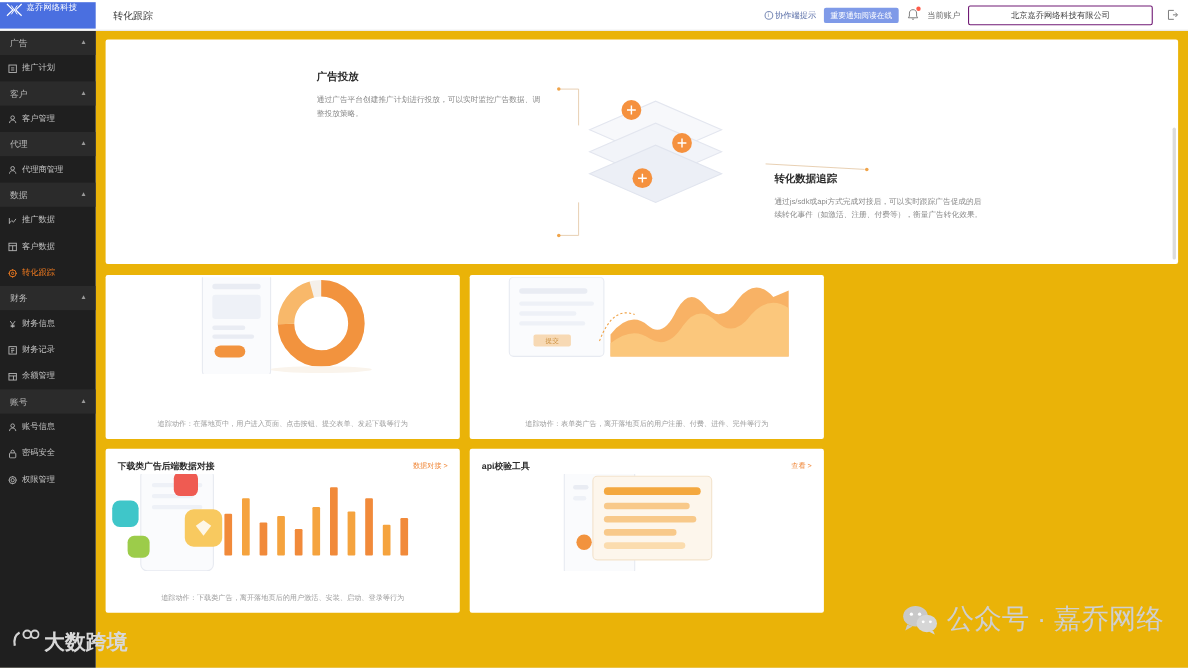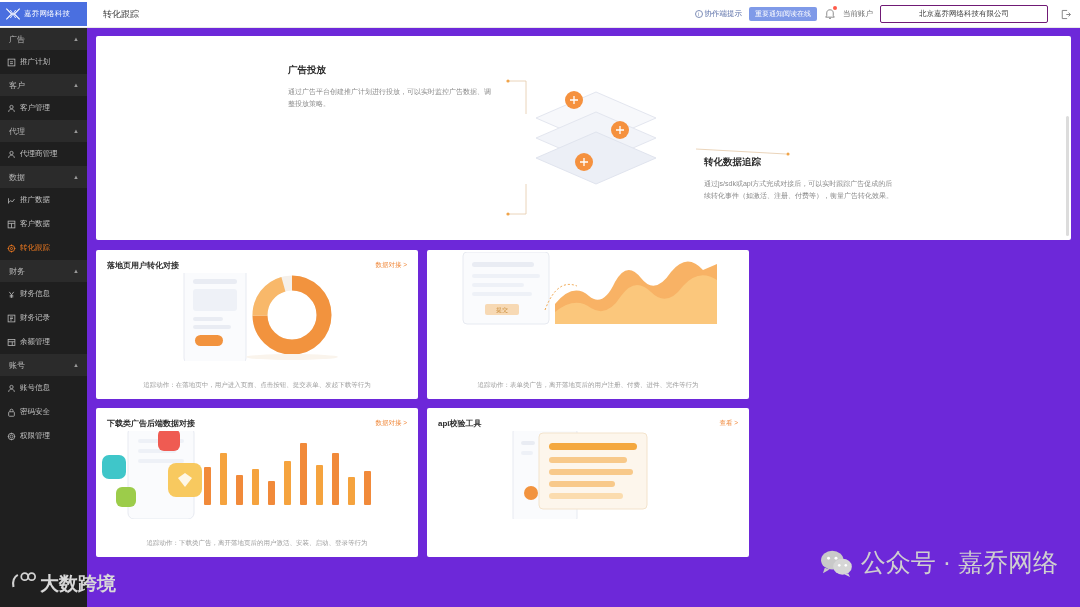--- a/index.html
+++ b/index.html
@@ -15,21 +15,21 @@
     position: absolute; top: 0; left: 0;
     width: 1080px; height: 28px;
     background: #ffffff;
     display: flex; align-items: center;
     border-bottom: 1px solid #e8e8e8;
     z-index: 20;
   }
   .logo-box {
     width: 87px; height: 24px;
     background: #4a6fe0;
-    display: flex; align-items: center; gap: 3px;
+    display: flex; gap: 3px;
     padding-left: 5px;
   }
   .logo-mark {
     width: 16px; height: 14px; flex: 0 0 auto;
   }
   .logo-text {
     color: #fff; font-size: 7.5px; letter-spacing: .2px;
     white-space: nowrap;
   }
   .tab-bar { display: flex; align-items: center; height: 28px; margin-left: 6px; }
@@ -89,21 +89,21 @@
     width: 9px; height: 9px; flex: 0 0 auto;
     display: inline-flex; align-items: center; justify-content: center;
   }
   .nav-item.active { color: #f07a1f; }
   .nav-item.active .ico svg { stroke: #f07a1f; }
 
   
   .content {
     position: absolute; top: 28px; left: 87px;
     width: 993px; height: 579px;
-    background: #6d28d9;
+    background: #eab308;
     padding: 8px 9px 0 9px;
     overflow: hidden;
   }
 
   .banner {
     position: relative;
     width: 975px; height: 204px;
     background: #fff; border-radius: 2px;
     overflow: hidden;
   }
@@ -369,24 +369,20 @@
         <path d="M54 22 h8 M58 18 v8" stroke="#fff" stroke-width="1.3"></path>
         <path d="M100 52 h8 M104 48 v8" stroke="#fff" stroke-width="1.3"></path>
         <path d="M64 84 h8 M68 80 v8" stroke="#fff" stroke-width="1.3"></path>
       </svg>
     </div>
     <div class="scroll-hint"></div>
   </div>
 
   <div class="cards" id="card-grid">
       <div class="card">
-    <div class="card-head">
-      <span class="card-title">落地页用户转化对接</span>
-      <span class="card-link">数据对接 &gt;</span>
-    </div>
     <div class="card-art"><svg width="322" height="88" viewBox="0 0 322 88">
       <rect x="88" y="-8" width="62" height="100" rx="7" fill="#fafbfd" stroke="#e7eaf1"></rect>
       <rect x="97" y="6" width="44" height="5" rx="2.5" fill="#e9ecf3"></rect>
       <rect x="97" y="16" width="44" height="22" rx="3" fill="#eef1f7"></rect>
       <rect x="97" y="44" width="30" height="4" rx="2" fill="#e9ecf3"></rect>
       <rect x="97" y="52" width="38" height="4" rx="2" fill="#e9ecf3"></rect>
       <rect x="99" y="62" width="28" height="11" rx="5.5" fill="#f2933e"></rect>
       <g transform="translate(196,42)">
         <circle r="32" fill="none" stroke="#f5f0ea" stroke-width="15"></circle>
         <circle r="32" fill="none" stroke="#f2933e" stroke-width="15" stroke-dasharray="150 201" transform="rotate(-90)"></circle>

